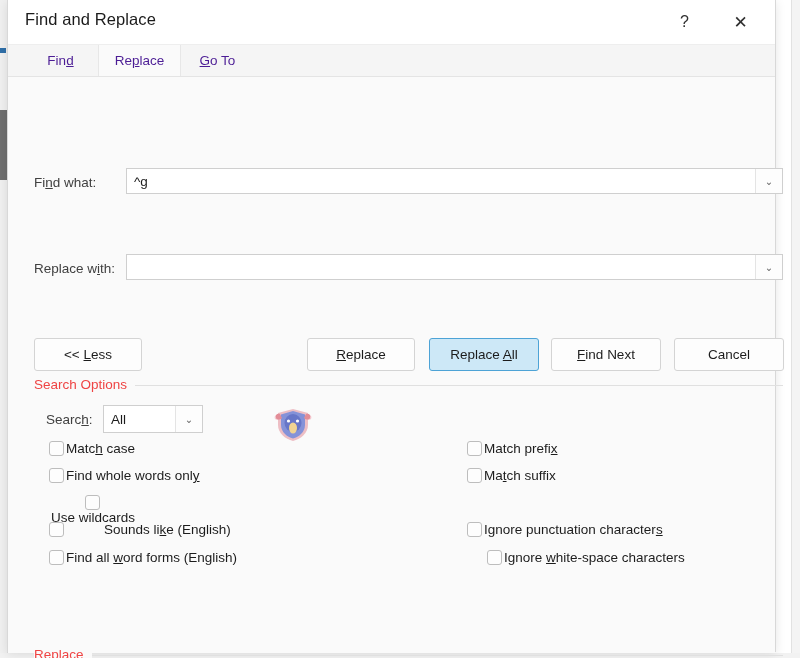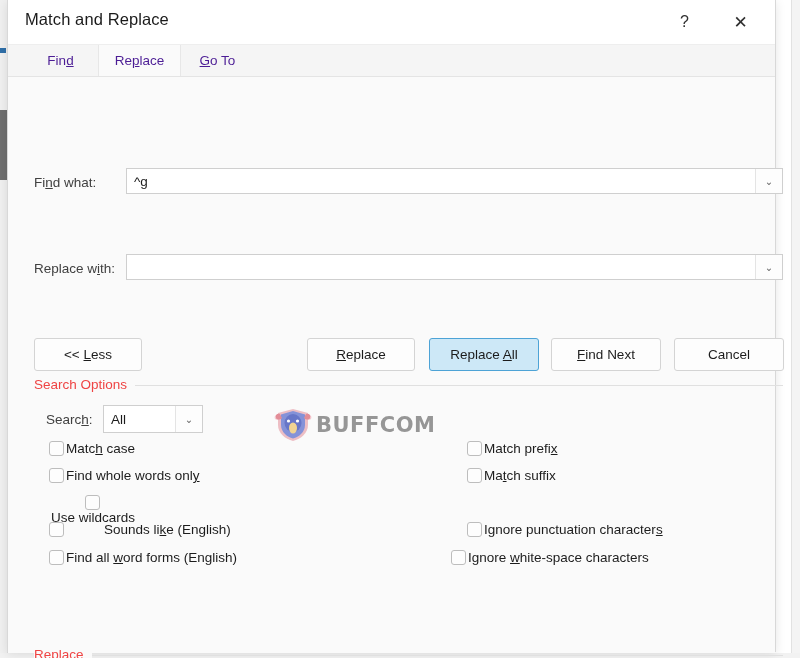--- a/index.html
+++ b/index.html
@@ -281,21 +281,21 @@
     <div class="bg-scroll-mark"></div>
     <div class="bg-scroll-thumb"></div>
   </div>
   <div class="bg-right-strip"></div>
   <div class="bg-bottom-strip"></div>
 </div>
 
 <div id="dialog">
 
   <div id="titlebar">
-    <div id="title-text">Match and Replace</div>
+    <div id="title-text">Find and Replace</div>
     <div id="help-btn" class="title-btn">?</div>
     <div id="close-btn" class="title-btn">✕</div>
   </div>
 
   <div id="tabstrip">
     <div id="tab-0" class="tab">
       <span>Fin<span class="u">d</span></span>
     </div>
     <div id="tab-1" class="tab active">
       <span>Re<span class="u">p</span>lace</span>
@@ -368,38 +368,37 @@
       <div class="cb-label">Match prefi<span class="u">x</span></div>
     </div>
     <div class="cb-row" style="left:459px; top:391px;">
       <div class="cb-box"></div>
       <div class="cb-label">Ma<span class="u">t</span>ch suffix</div>
     </div>
     <div class="cb-row" style="left:459px; top:445px;">
       <div class="cb-box"></div>
       <div class="cb-label">Ignore punctuation character<span class="u">s</span></div>
     </div>
-    <div class="cb-row" style="left:443px; top:473px;">
+    <div class="cb-row" style="left:479px; top:473px;">
       <div class="cb-box"></div>
       <div class="cb-label">Ignore <span class="u">w</span>hite-space characters</div>
     </div>
 
     <div id="watermark">
       <svg width="40" height="36" viewBox="0 0 40 36">
         <path d="M4 8 C2 8 1 10 2 12 C3 13 5 13 6 12 Z" fill="#f2b8c0" opacity="0.8"></path>
         <path d="M36 8 C38 8 39 10 38 12 C37 13 35 13 34 12 Z" fill="#f2b8c0" opacity="0.8"></path>
         <path d="M20 2 L35 6 L35 18 C35 26 28 32 20 34 C12 32 5 26 5 18 L5 6 Z" fill="#e0848f" opacity="0.55"></path>
         <path d="M20 4 L32 7.5 L32 18 C32 25 26 30 20 31.6 C14 30 8 25 8 18 L8 7.5 Z" fill="#7b8ad6"></path>
         <path d="M7 7 C4 6 2 8 3 11 C4 13 7 13 9 11 Z" fill="#e0848f"></path>
         <path d="M33 7 C36 6 38 8 37 11 C36 13 33 13 31 11 Z" fill="#e0848f"></path>
         <ellipse cx="20" cy="16" rx="8.5" ry="9" fill="#5b6bc4"></ellipse>
         <ellipse cx="20" cy="21" rx="4" ry="5.5" fill="#f0d08a"></ellipse>
         <circle cx="15.5" cy="14" r="1.6" fill="#ffffff"></circle>
         <circle cx="24.5" cy="14" r="1.6" fill="#ffffff"></circle>
       </svg>
-      <span id="wm-text">BUFFCOM</span>
     </div>
 
     <div id="grp-replace-label" class="group-label">Replace</div>
     <div id="grp-replace-line" class="group-line"></div>
 
   </div>
 </div>
 
 </body></html>

